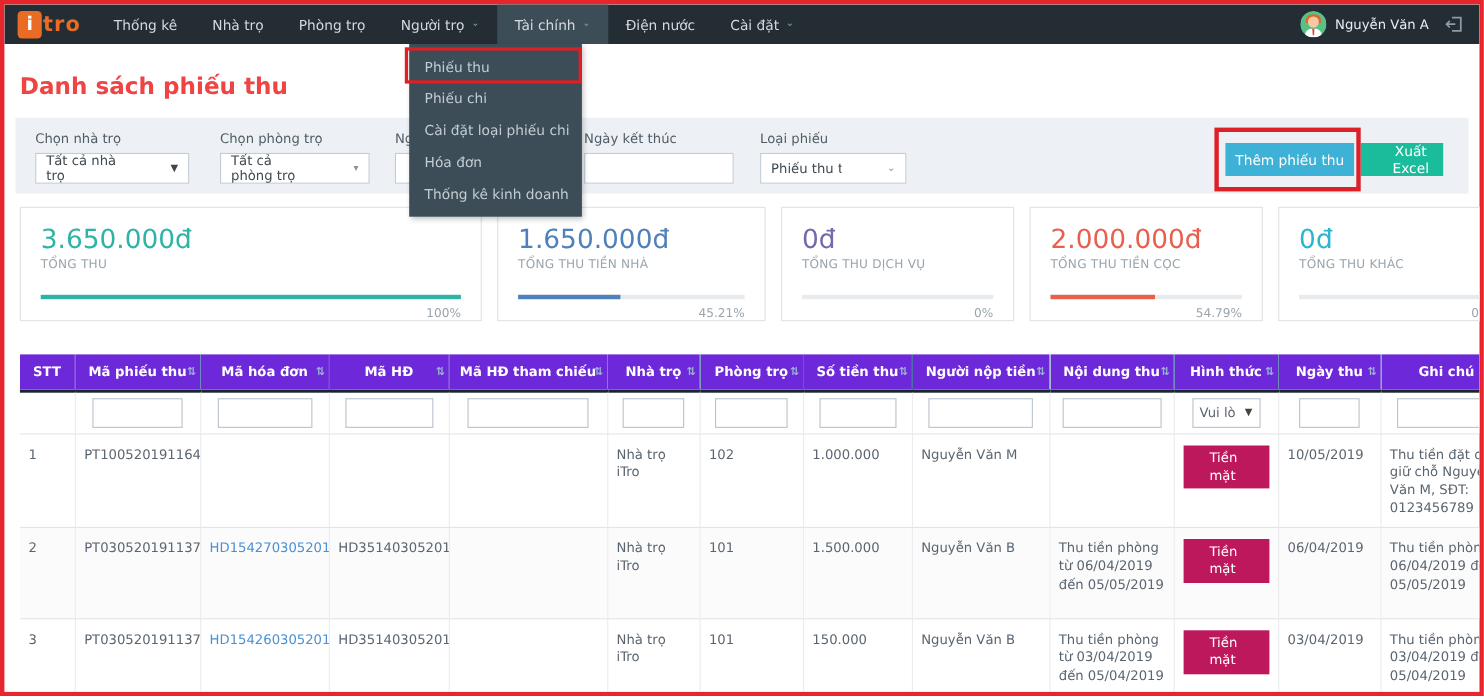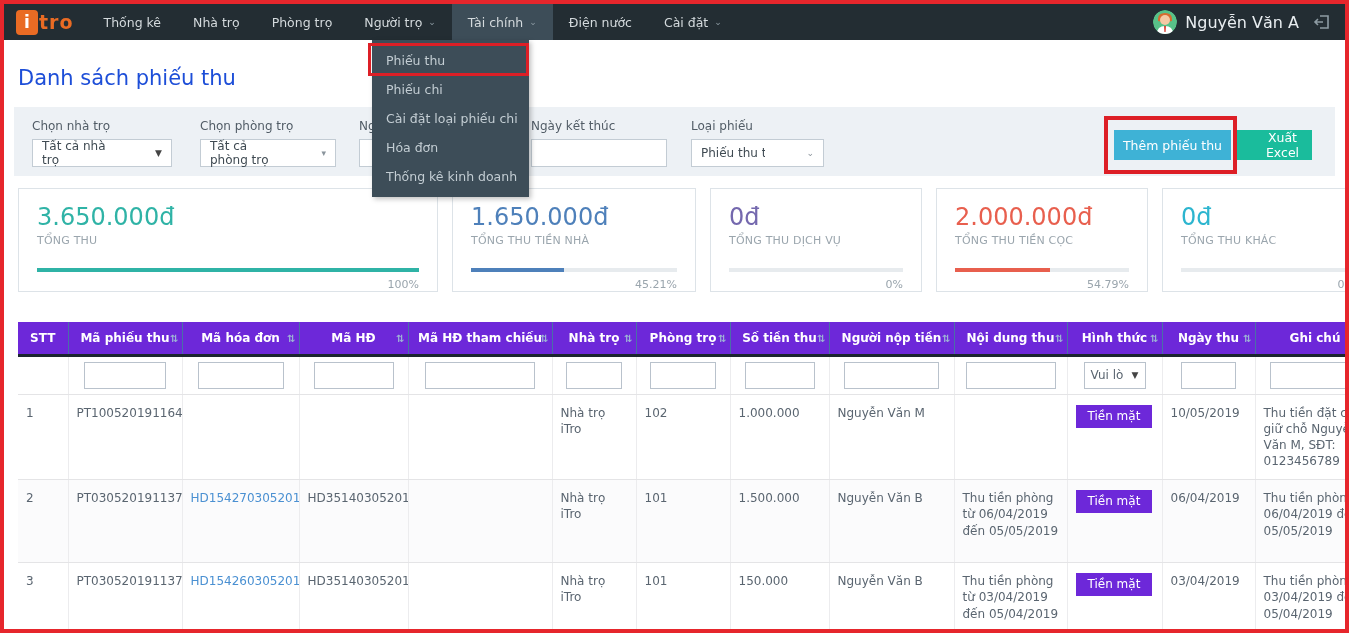--- a/index.html
+++ b/index.html
@@ -11,29 +11,29 @@
   .navbar { position:relative; height:36px; background:#232d33; display:flex; align-items:stretch; }
   .logo { display:flex; align-items:center; padding:0 14px 0 12px; cursor:pointer; }
   .logo-box { width:22px; height:25px; background:#e96b24; border-radius:4px; color:#fff; font-weight:bold; font-size:17px; text-align:center; line-height:24px; }
   .logo-rest { color:#e96b24; font-size:19px; font-weight:bold; letter-spacing:1px; margin-left:1px; }
   .nav-menu { display:flex; align-items:stretch; }
   .nav-item { display:flex; align-items:center; padding:0 16px; color:#d4dadd; font-size:12.5px; cursor:pointer; white-space:nowrap; }
   .nav-item.active { background:#3d4d58; }
   .nav-caret { font-size:9px; color:#8d9ba3; margin-left:6px; }
   .user-area { margin-left:auto; display:flex; align-items:center; padding-right:14px; }
   .avatar { width:24px; height:24px; border-radius:50%; overflow:hidden; margin-right:8px; }
-  .user-name { color:#e8edf0; font-size:16px; margin-right:14px; }
+  .user-name { color:#e8edf0; font-size:12px; margin-right:14px; }
   .logout { cursor:pointer; display:flex; align-items:center; }
 
   
   .dropdown { position:absolute; left:368px; top:36px; width:157px; background:#3d4d58; padding:6px 0; z-index:30; box-shadow:2px 2px 5px rgba(0,0,0,.25); }
   .dd-item { height:29px; line-height:29px; padding:0 14px; color:#c3cdd3; font-size:12.5px; cursor:pointer; white-space:nowrap; }
 
   
-  .page-title { margin:26px 0 0 14px; font-size:21px; color:#1d4ed8; font-weight:400; }
+  .page-title { margin:26px 0 0 14px; font-size:21px; color:#ef4444; font-weight:700; }
 
   
   .filter-bar { position:absolute; left:10px; right:10px; top:103px; height:69px; background:#edf1f5; z-index:1; }
   .f-group { position:absolute; top:12px; }
   .f-label { font-size:12px; color:#515c66; margin-bottom:6px; }
   .f-select, .f-input { height:28px; background:#fff; border:1px solid #c3ccd4; font-size:12px; color:#3f4a52; display:flex; align-items:center; padding:0 9px; }
   .f-select { justify-content:space-between; cursor:pointer;gap:33px; }
   .sel-arrow { font-size:9px; color:#444; margin-left:8px; }
   .sel-arrow.gray { color:#8a949c; }
   .btn { position:absolute; top:126px; height:30px; border:none; color:#fff; font-size:12.5px; font-family:inherit; cursor:pointer; z-index:2; }
@@ -59,21 +59,21 @@
   table { border-collapse:collapse; table-layout:fixed; }
   th { background:#6d28d9; color:#fff; font-size:12px; font-weight:bold; height:33px; border-right:1px solid #4a6ea8; border-bottom:3px solid #1b2530; text-align:center; position:relative; white-space:nowrap; overflow:hidden; }
   .sort-ic { position:absolute; right:3px; top:50%; transform:translateY(-50%); font-size:10px; color:#9db3d6; }
   td { font-size:12px; color:#5a6570; vertical-align:top; border-right:1px solid #ececee; border-bottom:1px solid #e4e4e6; padding:10px 8px; overflow:hidden; line-height:1.35; }
   tr.filter-row td { height:38px; padding:5px 0; text-align:center; background:#fff; vertical-align:middle; }
   .col-input { height:27px; border:1px solid #b9c2cc; background:#fff; font-family:inherit; font-size:12px; padding:0 4px; }
   .col-select { display:inline-flex; align-items:center; justify-content:space-between; height:27px; border:1px solid #b9c2cc; background:#fff; font-size:12px; color:#5a6570; padding:0 6px; cursor:pointer; overflow:hidden; white-space:nowrap; }
   tr.data-row { height:83px; }
   tr.data-row:nth-child(odd) { background:#fbfbfc; }
   .link { color:#4a90d2; cursor:pointer; }
-  .badge { display:inline-block; background:#6d28d9; color:#fff; padding:3px 12px 4px; font-size:12px; }
+  .badge { display:inline-block; background:#be185d; color:#fff; padding:3px 24px 4px; font-size:12px; }
 </style>
 </head>
 <body>
 
 <div class="frame">
 
   <div class="navbar">
     <div class="logo">
       <div class="logo-box">i</div>
       <div class="logo-rest">tro</div>

